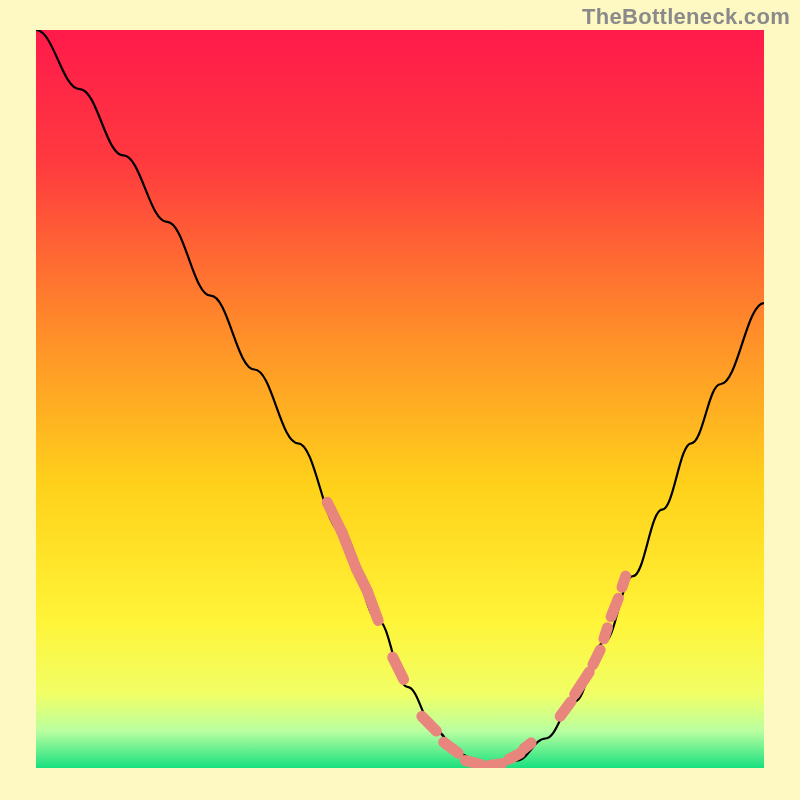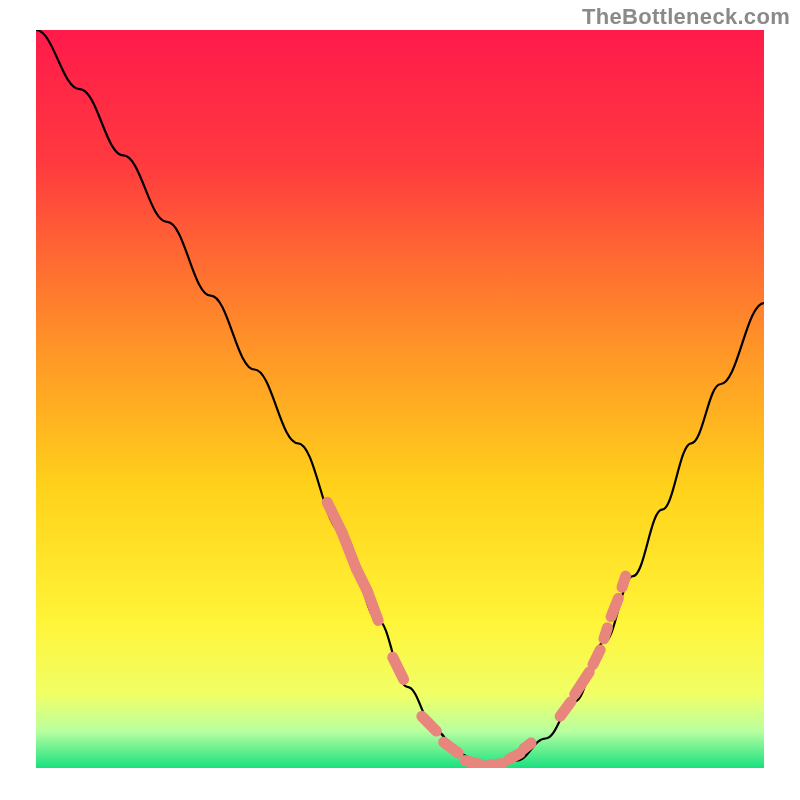--- a/index.html
+++ b/index.html
@@ -7,21 +7,21 @@
     padding: 0;
     width: 800px;
     height: 800px;
     background: #000;
     overflow: hidden;
   }
   .stage {
     position: relative;
     width: 800px;
     height: 800px;
-    background: #ffffff;
+    background: #fef9c3;
     text-align: right;
   }
   svg {
     position: absolute;
     top: 0;
     left: 0;
   }
   .watermark {
     position: absolute;
     top: 4px;

